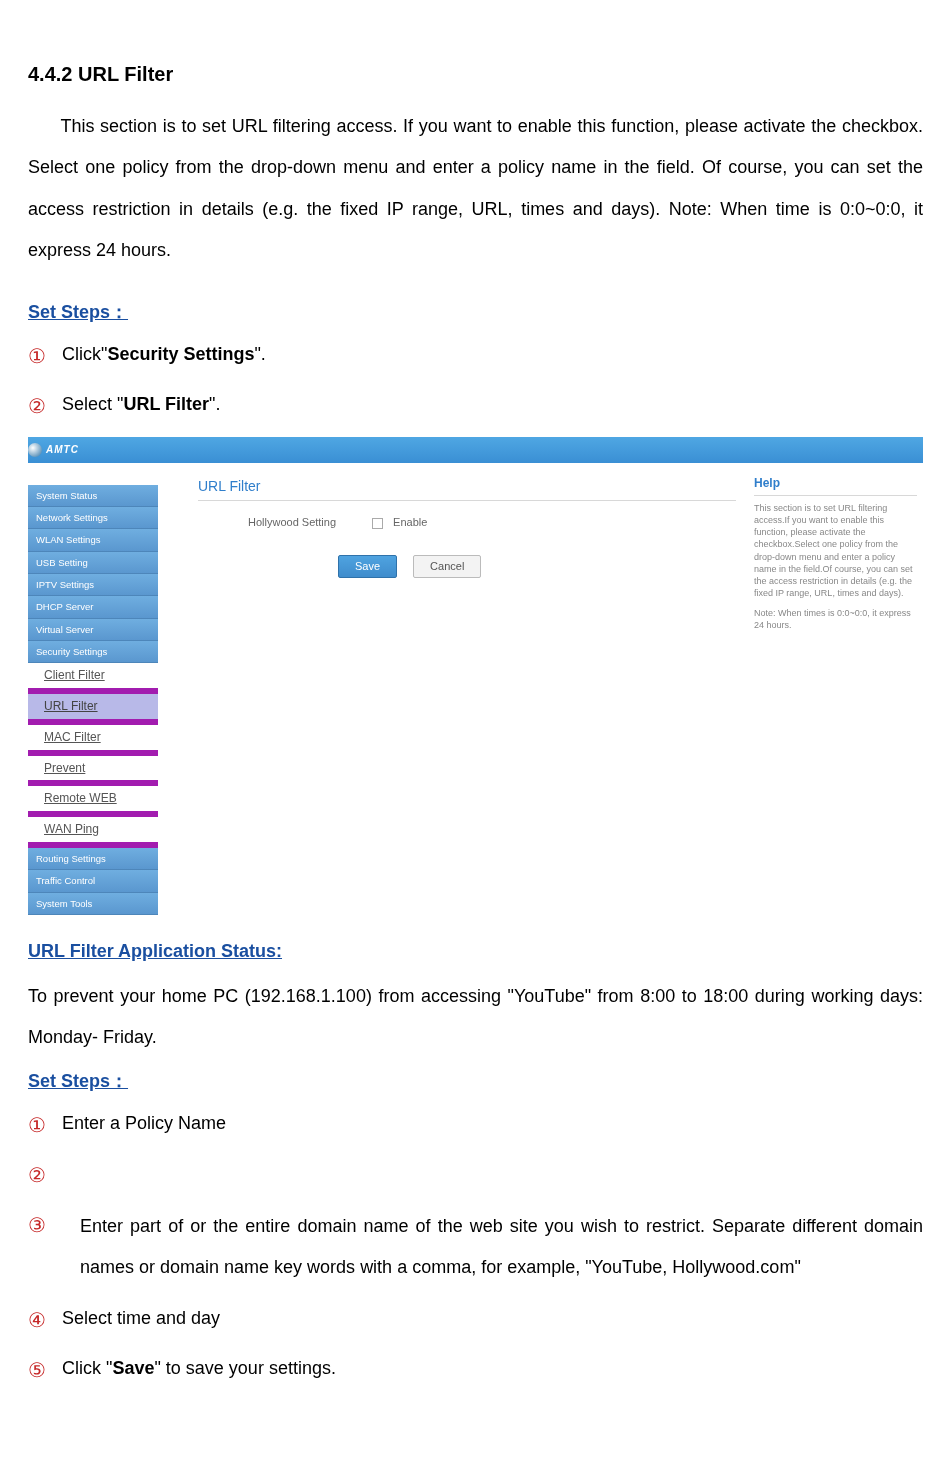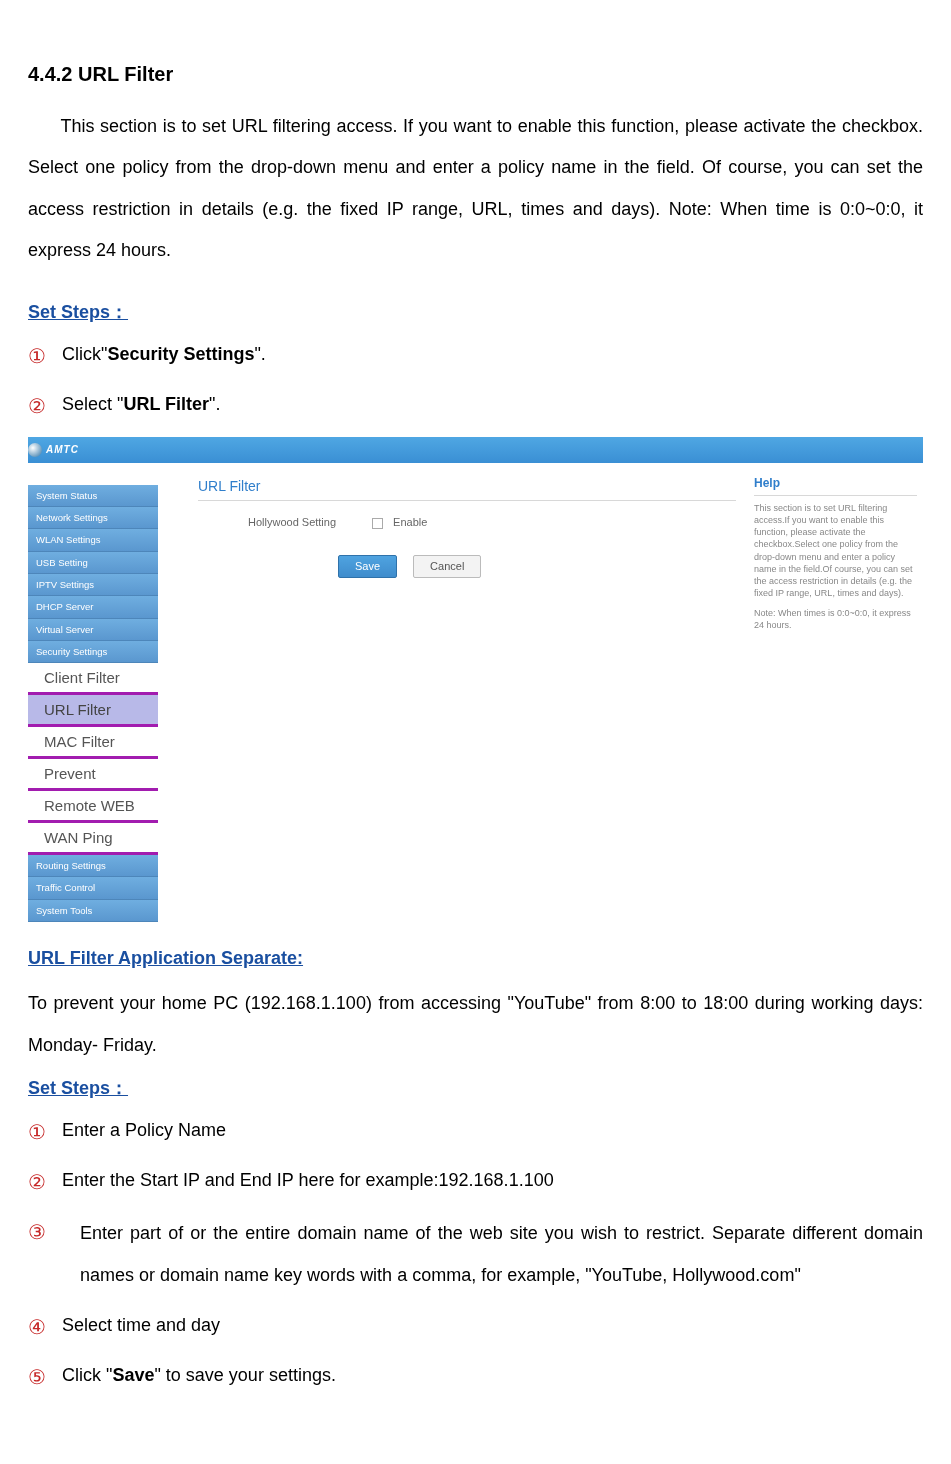--- a/index.html
+++ b/index.html
@@ -80,22 +80,23 @@
     background: linear-gradient(#6faee0, #5a97cf);
     color: #fff;
     padding: 4px 8px;
     border-bottom: 1px solid #4d86ba;
     font-size: 9.5px;
   }
   .ui-sidebar .s {
     background: #fff;
     color: #555;
     padding: 4px 8px 4px 16px;
-    border-bottom: 3px solid #a21caf;
-    font-size: 15px;
+    border-bottom: 6px solid #a21caf;
+    font-size: 12px;
+    text-decoration: underline;
   }
   .ui-sidebar .s.sel {
     background: #b8b9e8;
     color: #444;
   }
   .ui-main {
     flex: 1;
     padding: 14px 12px 40px 40px;
     min-height: 380px;
     position: relative;
@@ -216,33 +217,32 @@
 
     <div class="ui-help">
       <div class="ui-help-title">Help</div>
       <div>This section is to set URL filtering access.If you want to enable this function, please activate the checkbox.Select one policy from the drop-down menu and enter a policy name in the field.Of course, you can set the access restriction in details (e.g. the fixed IP range, URL, times and days).</div>
       <div style="height:8px"></div>
       <div>Note: When times is 0:0~0:0, it express 24 hours.</div>
     </div>
   </div>
 </div>
 
-<div class="blue-head">URL Filter Application Separate:</div>
+<div class="blue-head">URL Filter Application Status:</div>
 
 <p class="example-p">To prevent your home PC (192.168.1.100) from accessing "YouTube" from 8:00 to 18:00 during working days: Monday- Friday.</p>
 
 <div class="blue-head">Set Steps：</div>
 
 <div class="step-line">
   <span class="circlenum">①</span>
   <span class="step-text">Enter a Policy Name</span>
 </div>
 <div class="step-line">
   <span class="circlenum">②</span>
-  <span class="step-text">Enter the Start IP and End IP here for example:192.168.1.100</span>
 </div>
 <div class="step-line">
   <span class="circlenum">③</span>
   <span class="step-text" style="line-height:2.3;margin-left:18px;">Enter part of or the entire domain name of the web site you wish to restrict. Separate different domain names or domain name key words with a comma, for example, "YouTube, Hollywood.com"</span>
 </div>
 <div class="step-line">
   <span class="circlenum">④</span>
   <span class="step-text">Select time and day</span>
 </div>
 <div class="step-line">

